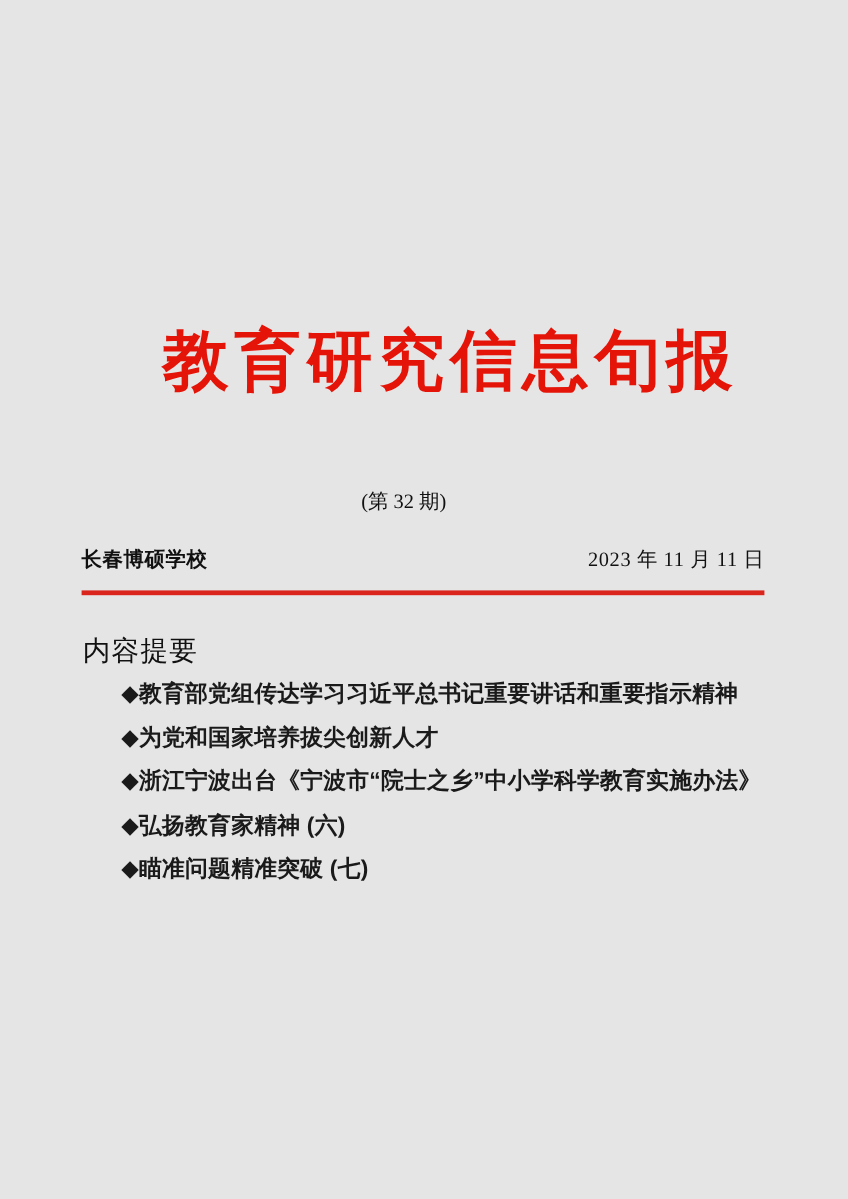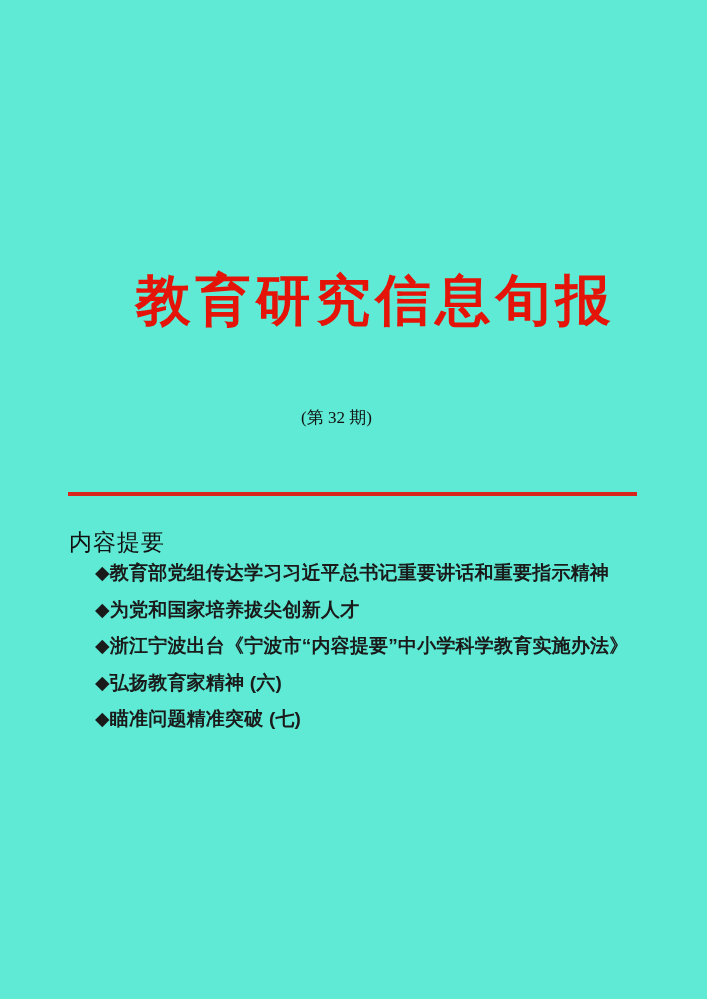--- a/index.html
+++ b/index.html
@@ -4,21 +4,21 @@
 <style>
   html, body {
     margin: 0;
     padding: 0;
     background: #ffffff;
   }
   .page {
     position: relative;
     width: 707px;
     height: 999px;
-    background: #5eead4;
+    background: #e5e5e5;
     overflow: hidden;
     font-family: "Liberation Serif", "DejaVu Serif", serif;
     color: #1c1c1c;
   }
   .masthead-title {
     position: absolute;
     top: 256px;
     left: 0;
     width: 707px;
     text-align: center;
@@ -81,21 +81,21 @@
     font-size: 23px;
     line-height: 1.5;
     color: #111111;
     letter-spacing: 1px;
   }
   .summary-list {
     position: absolute;
     top: 555px;
     left: 95px;
     width: 548px;
-    margin: 0;
+    margin: 6px;
     padding: 0;
     list-style: none;
     font-family: "Liberation Sans", "DejaVu Sans", sans-serif;
     font-weight: bold;
     font-size: 19px;
     color: #1a1a1a;
   }
   .summary-list li {
     line-height: 36.5px;
     padding-left: 19px;
@@ -108,26 +108,30 @@
 </style>
 </head>
 <body>
 
 <div class="page">
 
   <div class="masthead-title">教育研究信息旬报</div>
 
   <div class="issue-label">(第 32 期)</div>
 
+  <div class="masthead-row">
+    <span class="org-name">长春博硕学校</span>
+    <span class="issue-date">2023 年  11 月 11 日</span>
+  </div>
 
   <div class="red-rule"></div>
 
   <div class="summary-heading">内容提要</div>
 
   <ul class="summary-list">
     <li><span class="bullet">◆</span><span>教育部党组传达学习习近平总书记重要讲话和重要指示精神</span></li>
     <li><span class="bullet">◆</span><span>为党和国家培养拔尖创新人才</span></li>
-    <li><span class="bullet">◆</span><span>浙江宁波出台《宁波市“内容提要”中小学科学教育实施办法》</span></li>
+    <li><span class="bullet">◆</span><span>浙江宁波出台《宁波市“院士之乡”中小学科学教育实施办法》</span></li>
     <li><span class="bullet">◆</span><span>弘扬教育家精神 (六)</span></li>
     <li><span class="bullet">◆</span><span>瞄准问题精准突破 (七)</span></li>
   </ul>
 
 </div>
 
 </body></html>

